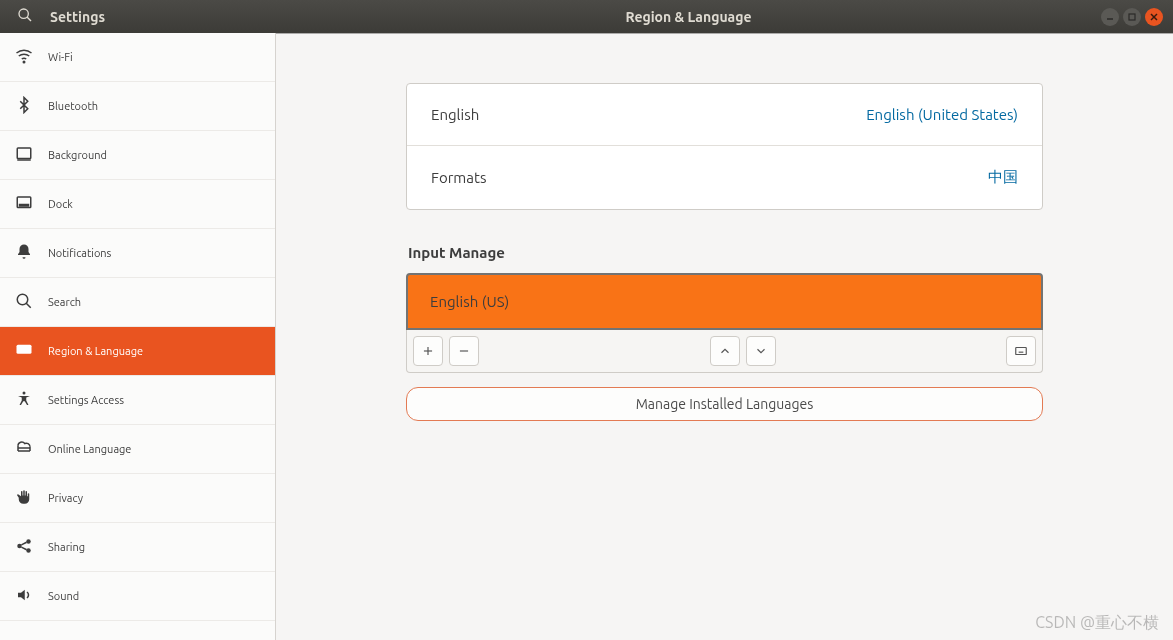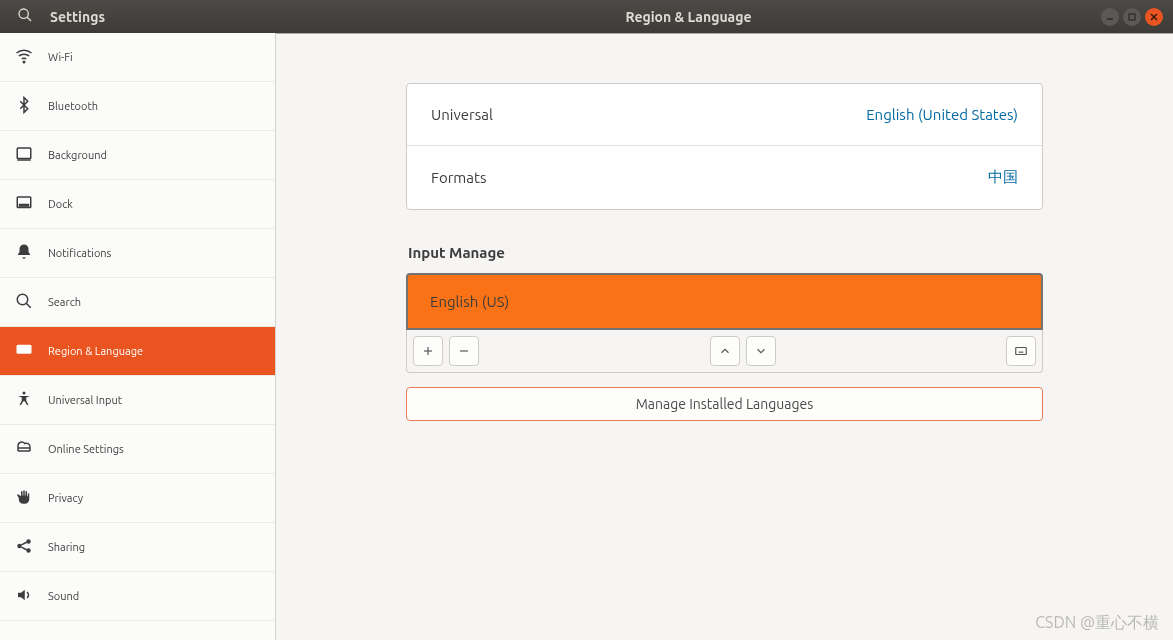--- a/index.html
+++ b/index.html
@@ -22,21 +22,21 @@
   .row + .row { border-top:1px solid #e2dfda;gap:24px; }
   .row .label { color:#3d3d3d; }
   .row .value { color:#0369a1; }
   .section-title { font-weight:700; font-size:15px; margin:34px 0 12px 2px; }
   .input-list { background:#f97316; border:2px solid #737373; border-top-left-radius:4px; border-top-right-radius:4px; }
   .input-item { padding:18px 22px; font-size:15px; cursor:pointer; }
   .toolbar { display:flex; align-items:center; background:#f6f5f3; border:1px solid #cfccc7; border-top:none; border-bottom-left-radius:4px; border-bottom-right-radius:4px; padding:6px; gap:6px; }
   .tbtn { width:30px; height:30px; border:1px solid #cfccc7; border-radius:4px; background:#fdfdfc; display:flex; align-items:center; justify-content:center; font-size:16px; color:#555; cursor:pointer; }
   .tbtn svg { width:14px; height:14px; stroke:#555; stroke-width:2; fill:none; }
   .spacer { flex:1; }
-  .manage-btn { width:100%; margin-top:14px; height:34px; border:1px solid #e37a53; border-radius:4px; background:#fdfdfc; color:#4a4a4a; font-size:14px; cursor:pointer; }
+  .manage-btn { width:100%; margin-top:14px; height:34px; border:1px solid #e37a53; border-radius:12px; background:#fdfdfc; color:#4a4a4a; font-size:14px; cursor:pointer; }
   .watermark { position:absolute; right:14px; bottom:6px; font-size:16px; color:rgba(0,0,0,.25); }
 </style>
 </head>
 <body>
 
 <div class="titlebar">
   <div class="left">
     <span class="search-btn">
       <svg width="16" height="16" viewBox="0 0 24 24" fill="none" stroke="#dfdbd2" stroke-width="2">
           <circle cx="10" cy="10" r="7"></circle>
@@ -115,28 +115,28 @@
             <rect x="2" y="5" width="20" height="12" rx="2"></rect>
             <circle cx="8" cy="11" r="3" fill="#fff" opacity=".6"></circle>
           </svg></span>
         <span>Region &amp; Language</span>
       </div>
       <div class="side-item">
         <span class="ico"><svg width="18" height="18" viewBox="0 0 24 24" fill="currentColor">
             <circle cx="12" cy="4" r="2"></circle>
             <path d="M4 8h16l-5 2v4l3 6h-2l-3-5h-2l-3 5H6l3-6v-4z"></path>
           </svg></span>
-        <span>Universal Input</span>
+        <span>Settings Access</span>
       </div>
       <div class="side-item">
         <span class="ico"><svg width="18" height="18" viewBox="0 0 24 24" fill="none" stroke="currentColor" stroke-width="2">
             <path d="M4 9a5 5 0 019-3 5 5 0 017 4"></path>
             <path d="M4 9v7M20 10v6M4 12h16M4 16h16"></path>
           </svg></span>
-        <span>Online Settings</span>
+        <span>Online Language</span>
       </div>
       <div class="side-item">
         <span class="ico"><svg width="18" height="18" viewBox="0 0 24 24" fill="currentColor">
             <path d="M8 11V5a1 1 0 012 0v5h1V4a1 1 0 012 0v6h1V5a1 1 0 012 0v6h1V8a1 1 0 012 0v7a6 6 0 01-6 6h-2a6 6 0 01-6-6v-2l-2-3a1 1 0 011.6-1.2z"></path>
           </svg></span>
         <span>Privacy</span>
       </div>
       <div class="side-item">
         <span class="ico"><svg width="18" height="18" viewBox="0 0 24 24" fill="currentColor">
             <circle cx="6" cy="12" r="3"></circle>
@@ -151,21 +151,21 @@
         <span class="ico"><svg width="18" height="18" viewBox="0 0 24 24" fill="currentColor">
             <path d="M4 9v6h4l5 4V5L8 9z"></path>
             <path d="M16 8a5 5 0 010 8" fill="none" stroke="currentColor" stroke-width="2"></path>
           </svg></span>
         <span>Sound</span>
       </div>
     </div>
   <div class="main">
     <div class="panel">
       <div class="row">
-        <span class="label">Universal</span>
+        <span class="label">English</span>
         <span class="value">English (United States)</span>
       </div>
       <div class="row">
         <span class="label">Formats</span>
         <span class="value">中国</span>
       </div>
     </div>
 
     <div class="section-title">Input Manage</div>
 

